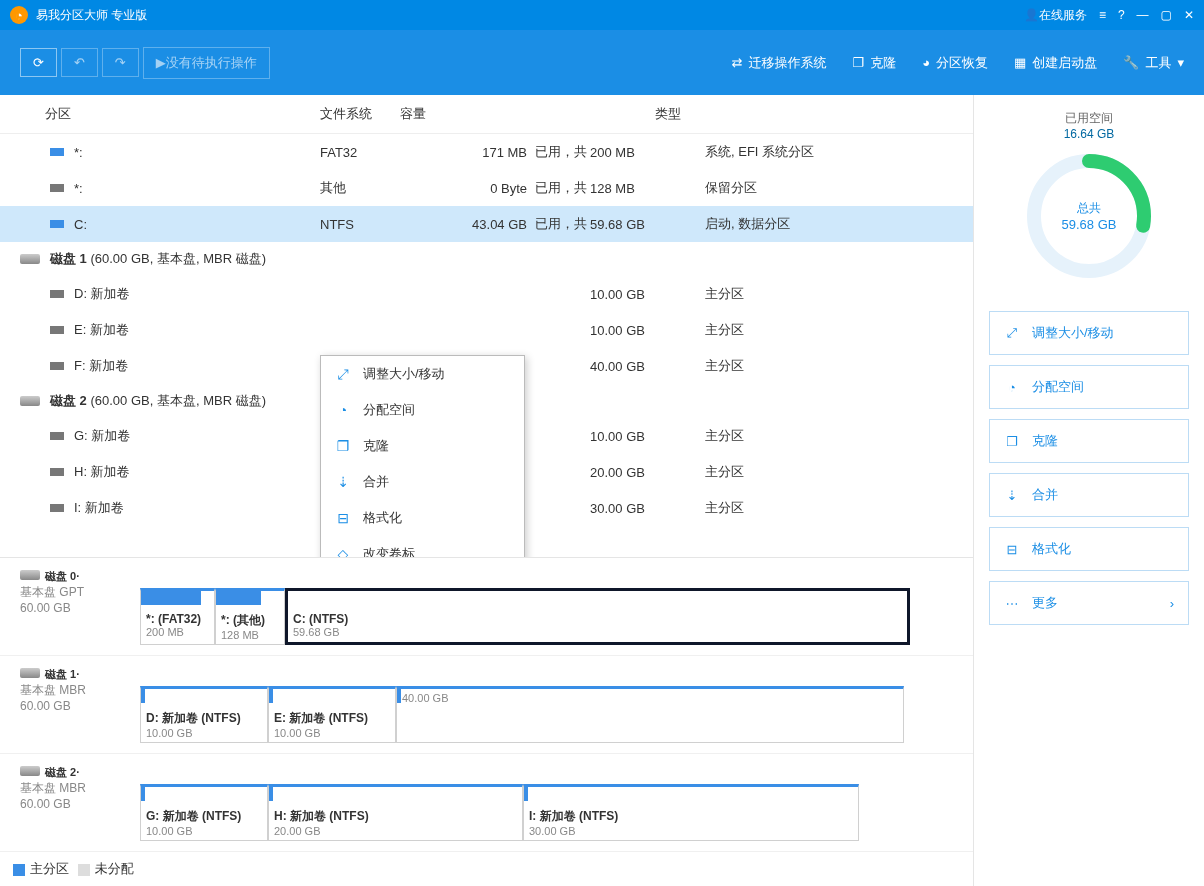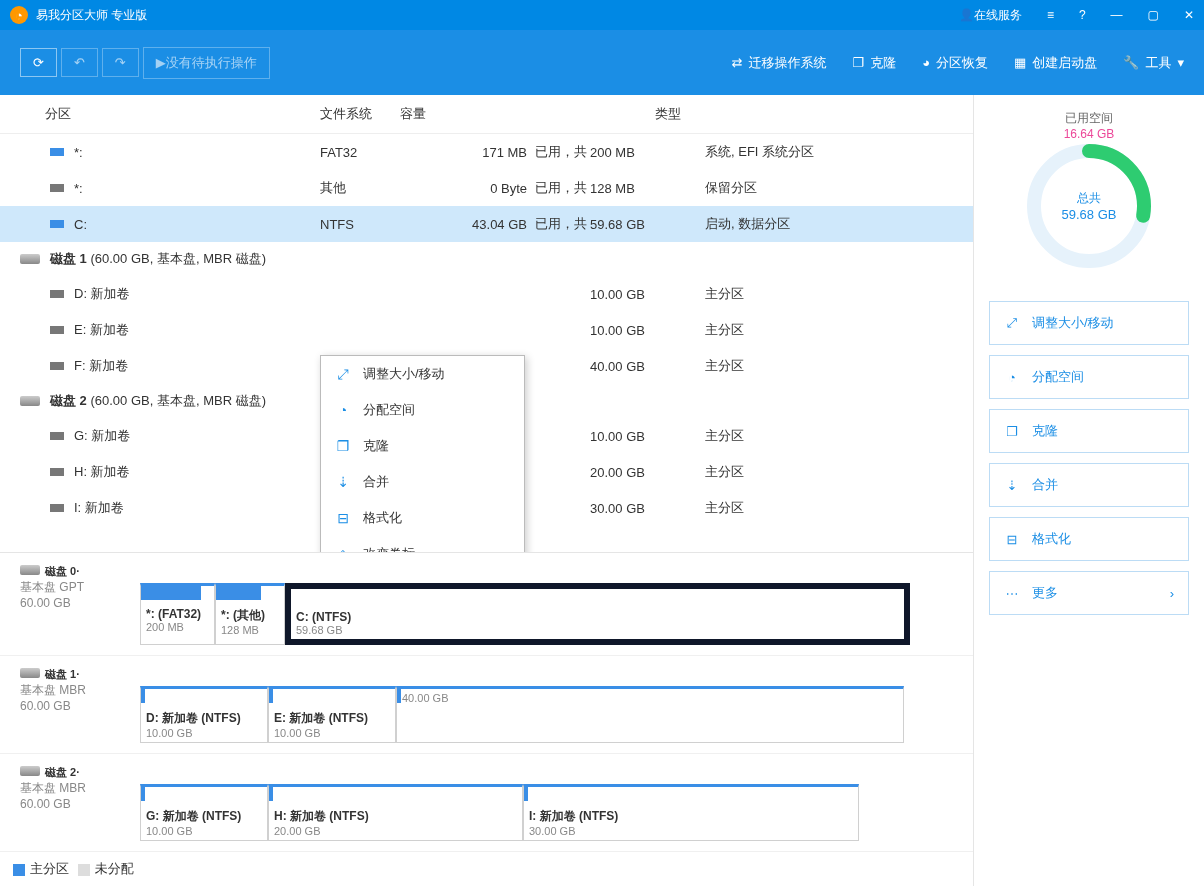--- a/index.html
+++ b/index.html
@@ -1,20 +1,20 @@
 <!DOCTYPE html>
 <html><head>
 <meta charset="utf-8">
 <style>
 * { margin: 0; padding: 0; box-sizing: border-box; }
 body { font-family: "Microsoft YaHei", Arial, sans-serif; font-size: 13px; color: #333; background: #fff; width: 1204px; height: 886px; overflow: hidden; }
 .titlebar { background: #0088e4; height: 30px; display: flex; align-items: center; padding: 0 10px; color: #fff; }
 .titlebar .logo { width: 18px; height: 18px; border-radius: 50%; background: #ff9800; margin-right: 8px; display: flex; align-items: center; justify-content: center; }
 .titlebar .title { flex: 1; font-size: 12px; }
-.titlebar .controls { display: flex; align-items: center; gap: 25px; }
+.titlebar .controls { display: flex; align-items: center; gap: 12px; }
 .titlebar .controls span { font-size: 12px; cursor: pointer; }
 .toolbar { background: #1b8ee5; height: 65px; display: flex; align-items: center; padding: 0 20px; color: #fff; }
 .toolbar .left { display: flex; align-items: center; gap: 4px; }
 .toolbar .btn { border: 1px solid rgba(255,255,255,0.5); padding: 6px 12px; display: flex; align-items: center; font-size: 13px; cursor: pointer; }
 .toolbar .btn.disabled { opacity: 0.6; }
 .toolbar .right { margin-left: auto; display: flex; gap: 26px; align-items: center; }
 .toolbar .action { display: flex; align-items: center; gap: 6px; font-size: 13px; cursor: pointer; }
 .main { display: flex; height: 791px; }
 .content { flex: 1; display: flex; flex-direction: column; border-right: 1px solid #e5e5e5; }
 .table { flex: 1; overflow: auto; position: relative; }
@@ -40,32 +40,32 @@
 .context-menu .menu-item { display: flex; align-items: center; padding: 9px 14px; font-size: 13px; cursor: pointer; }
 .context-menu .menu-icon { width: 16px; height: 16px; margin-right: 12px; display: flex; align-items: center; justify-content: center; color: #1b8ee5; font-size: 14px; }
 .disk-maps { border-top: 1px solid #e5e5e5; padding: 0; }
 .disk-map-row { display: flex; padding: 10px 20px; border-bottom: 1px solid #f0f0f0; align-items: flex-start; }
 .disk-map-label { width: 120px; }
 .disk-map-label .name { font-weight: bold; font-size: 11px; }
 .disk-map-label .sub { font-size: 12px; color: #888; }
 .disk-map-label .disk-icon { width: 20px; height: 10px; background: linear-gradient(#ccc,#888); border-radius: 2px; display: inline-block; margin-right: 5px; }
 .disk-bars { flex: 1; display: flex; gap: 0; margin-top: 20px; }
 .disk-bar { border: 1px solid #d0d0d0; border-top: 3px solid #3a8ee6; position: relative; padding: 3px 5px; min-height: 52px; }
-.disk-bar.selected { border: 6px solid #0f172a; }
+.disk-bar.selected { border: 3px solid #0f172a; }
 .disk-bar .bar-name { font-weight: bold; font-size: 12px; margin-top: 18px; }
 .disk-bar .bar-size { font-size: 11px; color: #888; }
 .disk-bar .fill { position: absolute; top: 0; left: 0; height: 14px; background: #3a8ee6; }
 .legend { text-align: left; padding: 8px; font-size: 13px; }
 .legend .sq { display: inline-block; width: 12px; height: 12px; margin: 0 5px; vertical-align: middle; }
 .legend .pri { background: #3a8ee6; }
 .legend .una { background: #ddd; }
 .sidebar { width: 230px; padding: 15px; }
 .donut-wrap { text-align: center; margin-bottom: 30px; position: relative; }
 .donut-label { font-size: 12px; color: #666; }
-.donut-val { font-size: 12px; color: #ec4899; }
+.donut-val { font-size: 12px; color: #0369a1; margin-bottom: 10px; }
 .donut { width: 130px; height: 130px; margin: 0 auto; position: relative; }
 .donut svg { transform: rotate(-90deg); }
 .donut-center { position: absolute; top: 50%; left: 50%; transform: translate(-50%,-50%); text-align: center; }
 .donut-center .t { font-size: 12px; color: #1b8ee5; }
 .donut-center .v { font-size: 13px; color: #1b8ee5; }
 .side-btn { border: 1px solid #bcdcf5; padding: 12px 14px; display: flex; align-items: center; gap: 12px; color: #1b8ee5; font-size: 13px; margin-bottom: 10px; cursor: pointer; }
 .side-btn .icon { width: 16px; height: 16px; display: flex; align-items: center; justify-content: center; }
 </style>
 </head>
 <body>

